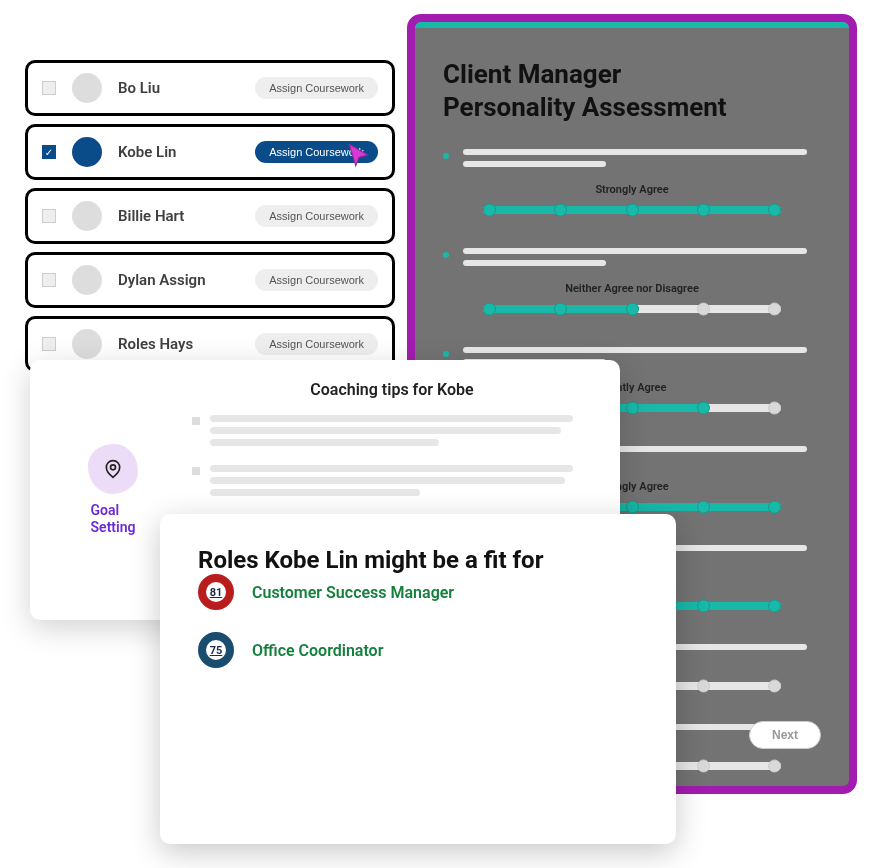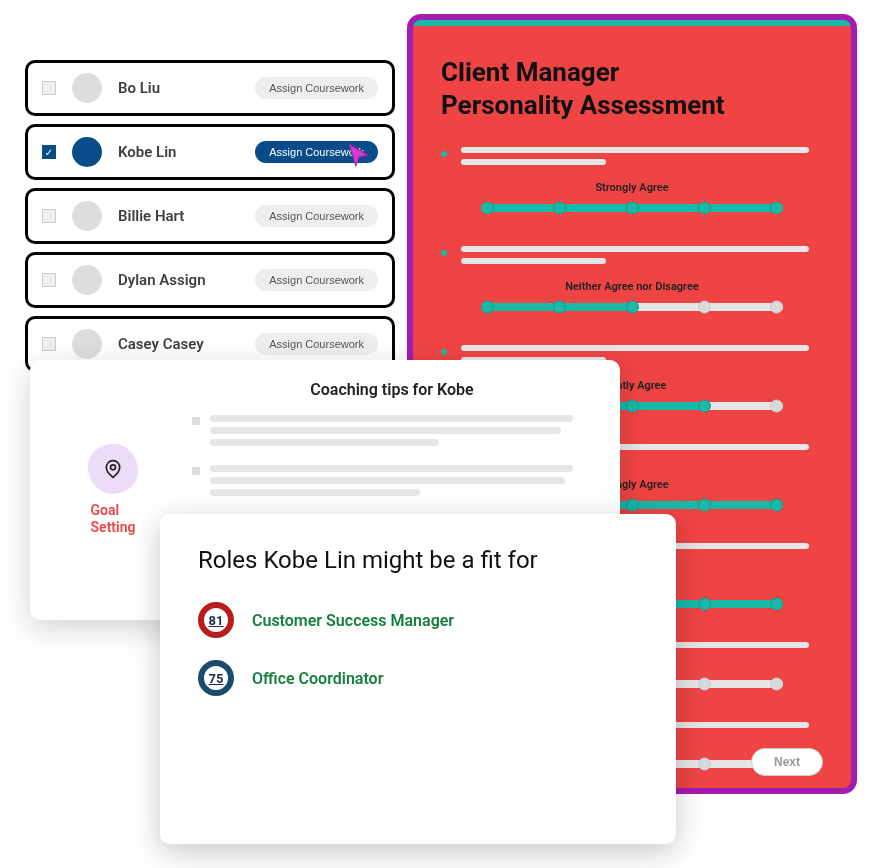--- a/index.html
+++ b/index.html
@@ -71,22 +71,22 @@
     z-index: 6;
   }
 
   
   .assessment {
     position: absolute;
     right: 15px;
     top: 14px;
     width: 450px;
     height: 780px;
-    background: #ef4444;
-    border: 6px solid #a21caf;
+    background: #737373;
+    border: 8px solid #a21caf;
     border-radius: 14px;
     padding: 22px 28px 20px;
     z-index: 0;
     overflow: hidden;
   }
   .assessment .topbar {
     position: absolute;
     top: 0; left: 0; right: 0;
     height: 6px;
     background: #18b9a9;
@@ -157,21 +157,21 @@
     border-radius: 50%;
     background: #18b9a9;
     border: 1px solid rgba(0,0,0,0.15);
   }
   .slider-dot.off {
     background: #d9d9d9;
     border-color: #ccc;
   }
   .next-btn {
     position: absolute;
-    bottom: 12px; right: 28px;
+    bottom: 37px; right: 28px;
     padding: 6px 22px;
     border: 1px solid #ccc;
     border-radius: 999px;
     background: #fff;
     color: #999;
     font-size: 12px;
     font-weight: 600;
   }
 
   
@@ -200,21 +200,21 @@
   }
   .blob {
     width: 50px; height: 50px;
     background: #ecdcf7;
     border-radius: 50% 48% 52% 50% / 45% 55% 45% 55%;
     display: flex; align-items: center; justify-content: center;
   }
   .coaching .left-label {
     font-size: 14px;
     font-weight: 600;
-    color: #ef4444;
+    color: #6d28d9;
     text-align: left;
     line-height: 1.2;
   }
   .coaching .right-col { flex: 1; }
   .coaching h3 {
     font-size: 16px;
     font-weight: 600;
     color: #222;
     margin-bottom: 16px;
     text-align: center;
@@ -246,36 +246,35 @@
     width: 516px;
     height: 330px;
     background: #fff;
     border-radius: 10px;
     box-shadow: 0 8px 30px rgba(0,0,0,0.22);
     z-index: 4;
     padding: 32px 38px;
   }
   .roles h2 {
     font-size: 24px;
-    font-weight: 400;
+    font-weight: 700;
     color: #111;
-    margin-bottom: 28px;
   }
   .role-item {
     display: flex;
     align-items: center;
     gap: 18px;
     margin-bottom: 22px;
   }
   .score-circle {
     width: 36px; height: 36px;
     border-radius: 50%;
-    border: 6px solid #b91c1c;
+    border: 8px solid #b91c1c;
     display: flex; align-items: center; justify-content: center;
-    font-size: 13px;
+    font-size: 11px;
     font-weight: 700;
     color: #1a2b4a;
     text-decoration: underline;
   }
   .score-circle.alt { border-color: #1a4c6e; }
   .role-label {
     font-size: 16px;
     font-weight: 600;
     color: #15803d;
   }
@@ -304,21 +303,21 @@
   </div>
     <div class="user-row">
     <div class="chk "></div>
     <div class="avatar "></div>
     <div class="user-name">Dylan Assign</div>
     <button class="assign-btn ">Assign Coursework</button>
   </div>
     <div class="user-row">
     <div class="chk "></div>
     <div class="avatar "></div>
-    <div class="user-name">Casey Casey</div>
+    <div class="user-name">Roles Hays</div>
     <button class="assign-btn ">Assign Coursework</button>
   </div>
   </div>
 
 <svg class="cursor" width="26" height="26" viewBox="0 0 24 24">
   <path d="M3 2 L20 12 L12 14 L9 22 Z" fill="#d63ad6" stroke="#a020a0" stroke-width="1"></path>
 </svg>
 
 <div class="assessment">
   <div class="topbar"></div>

